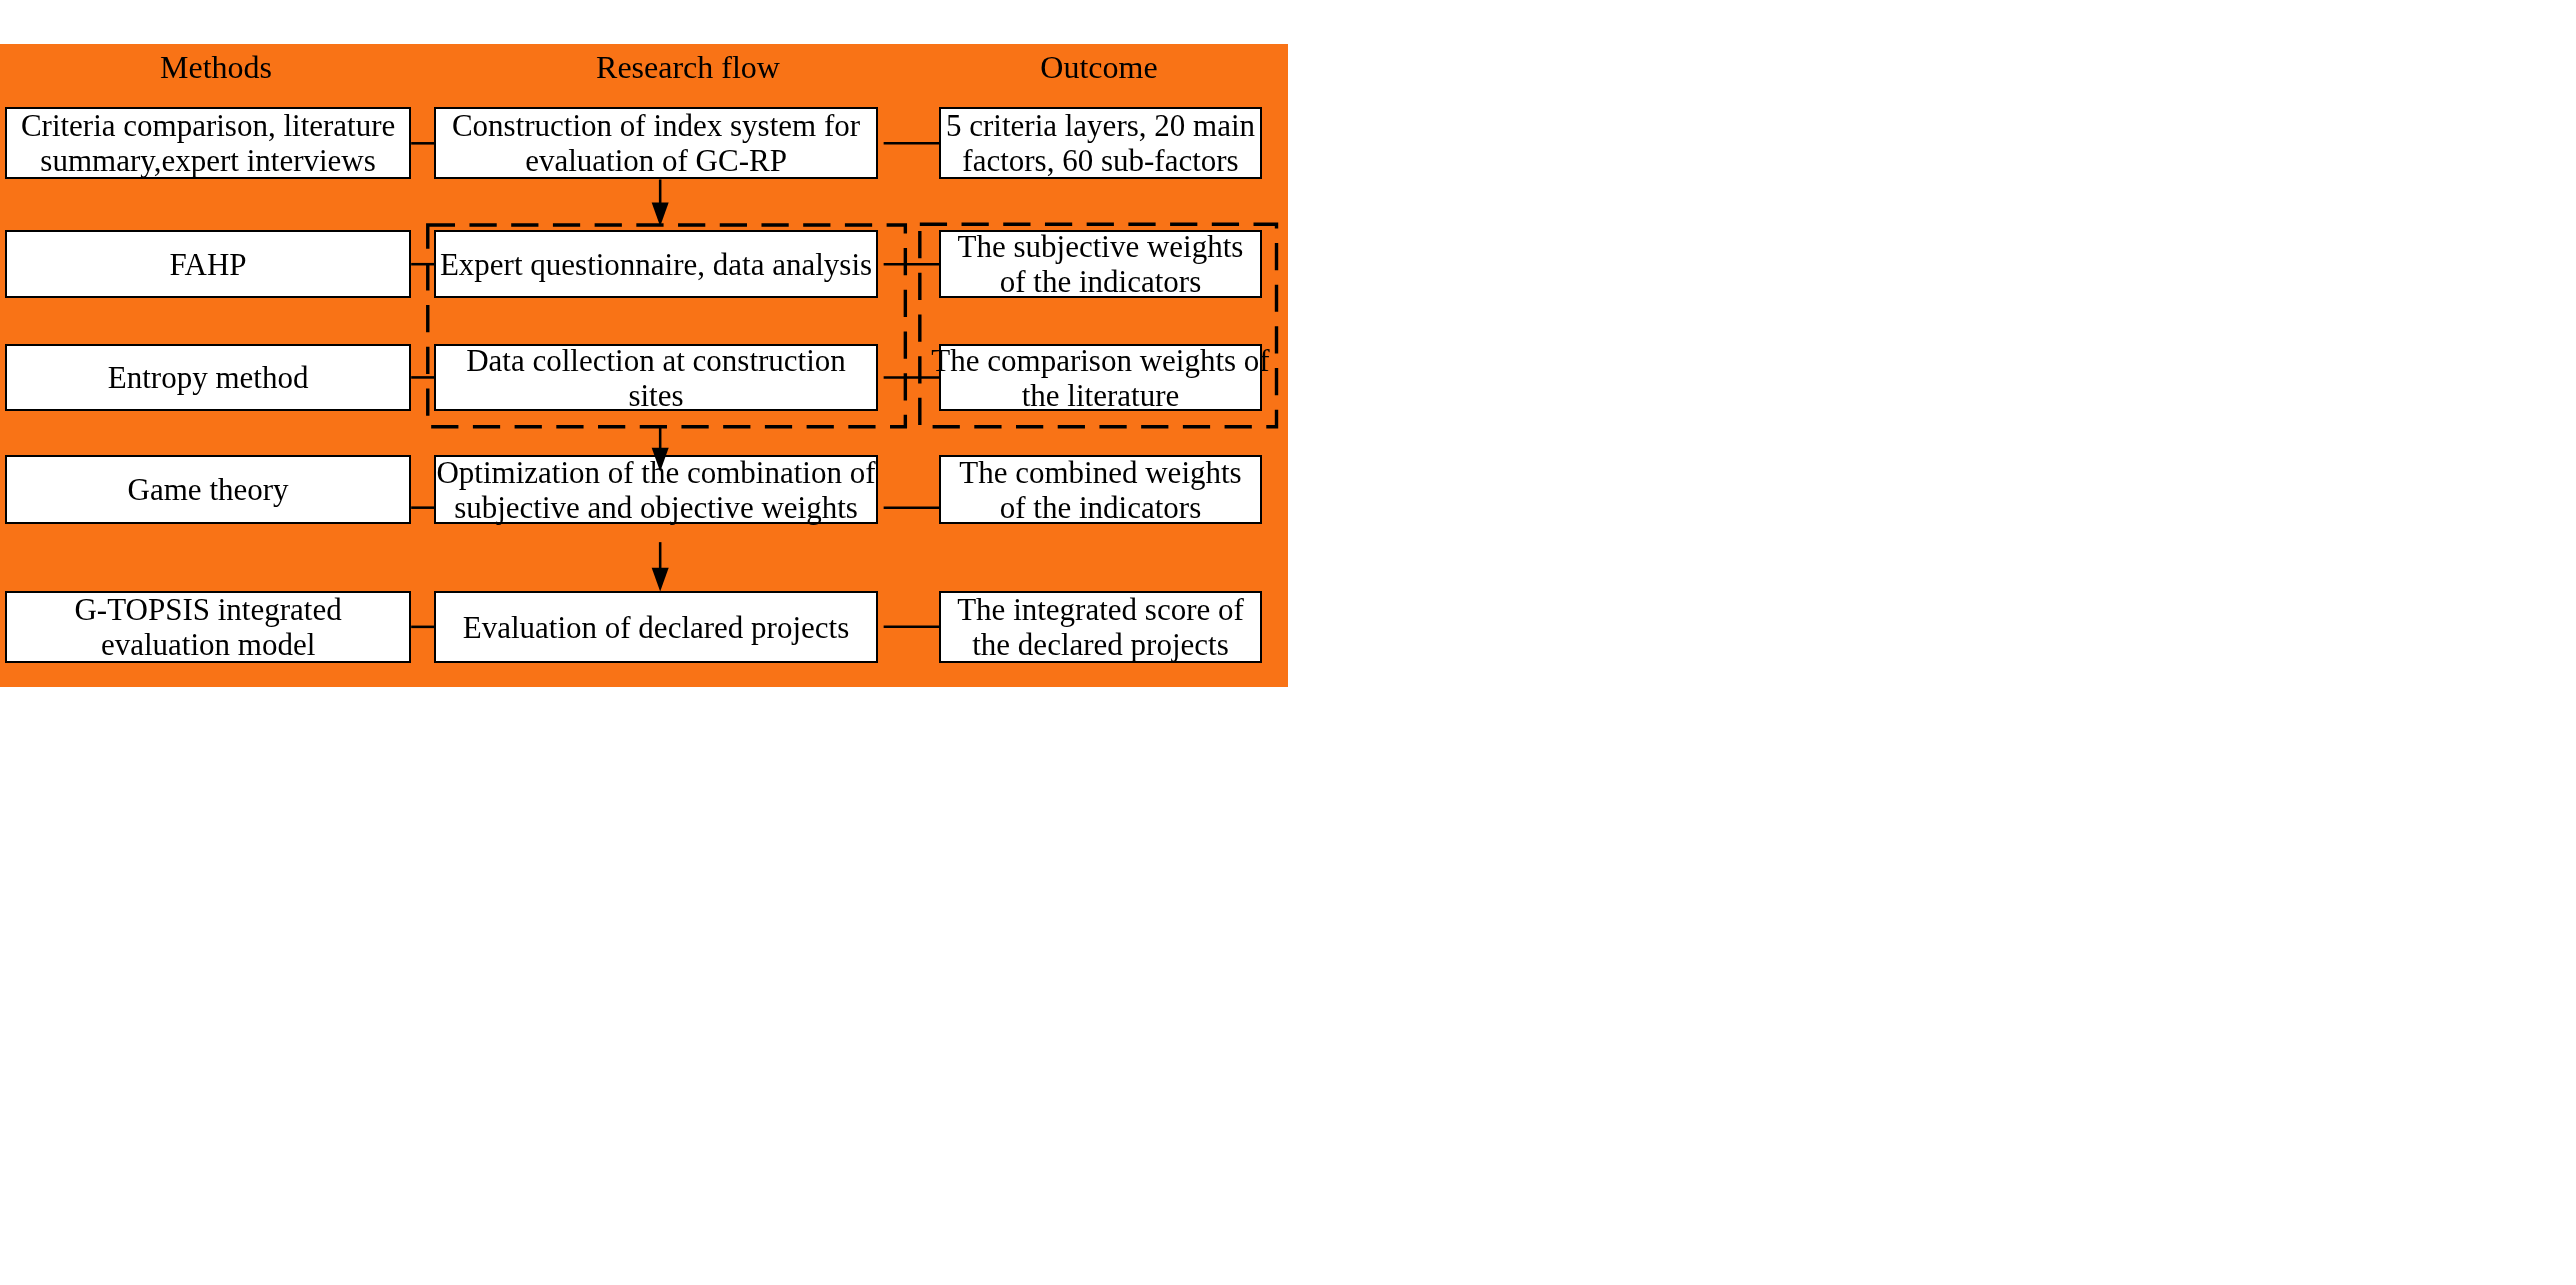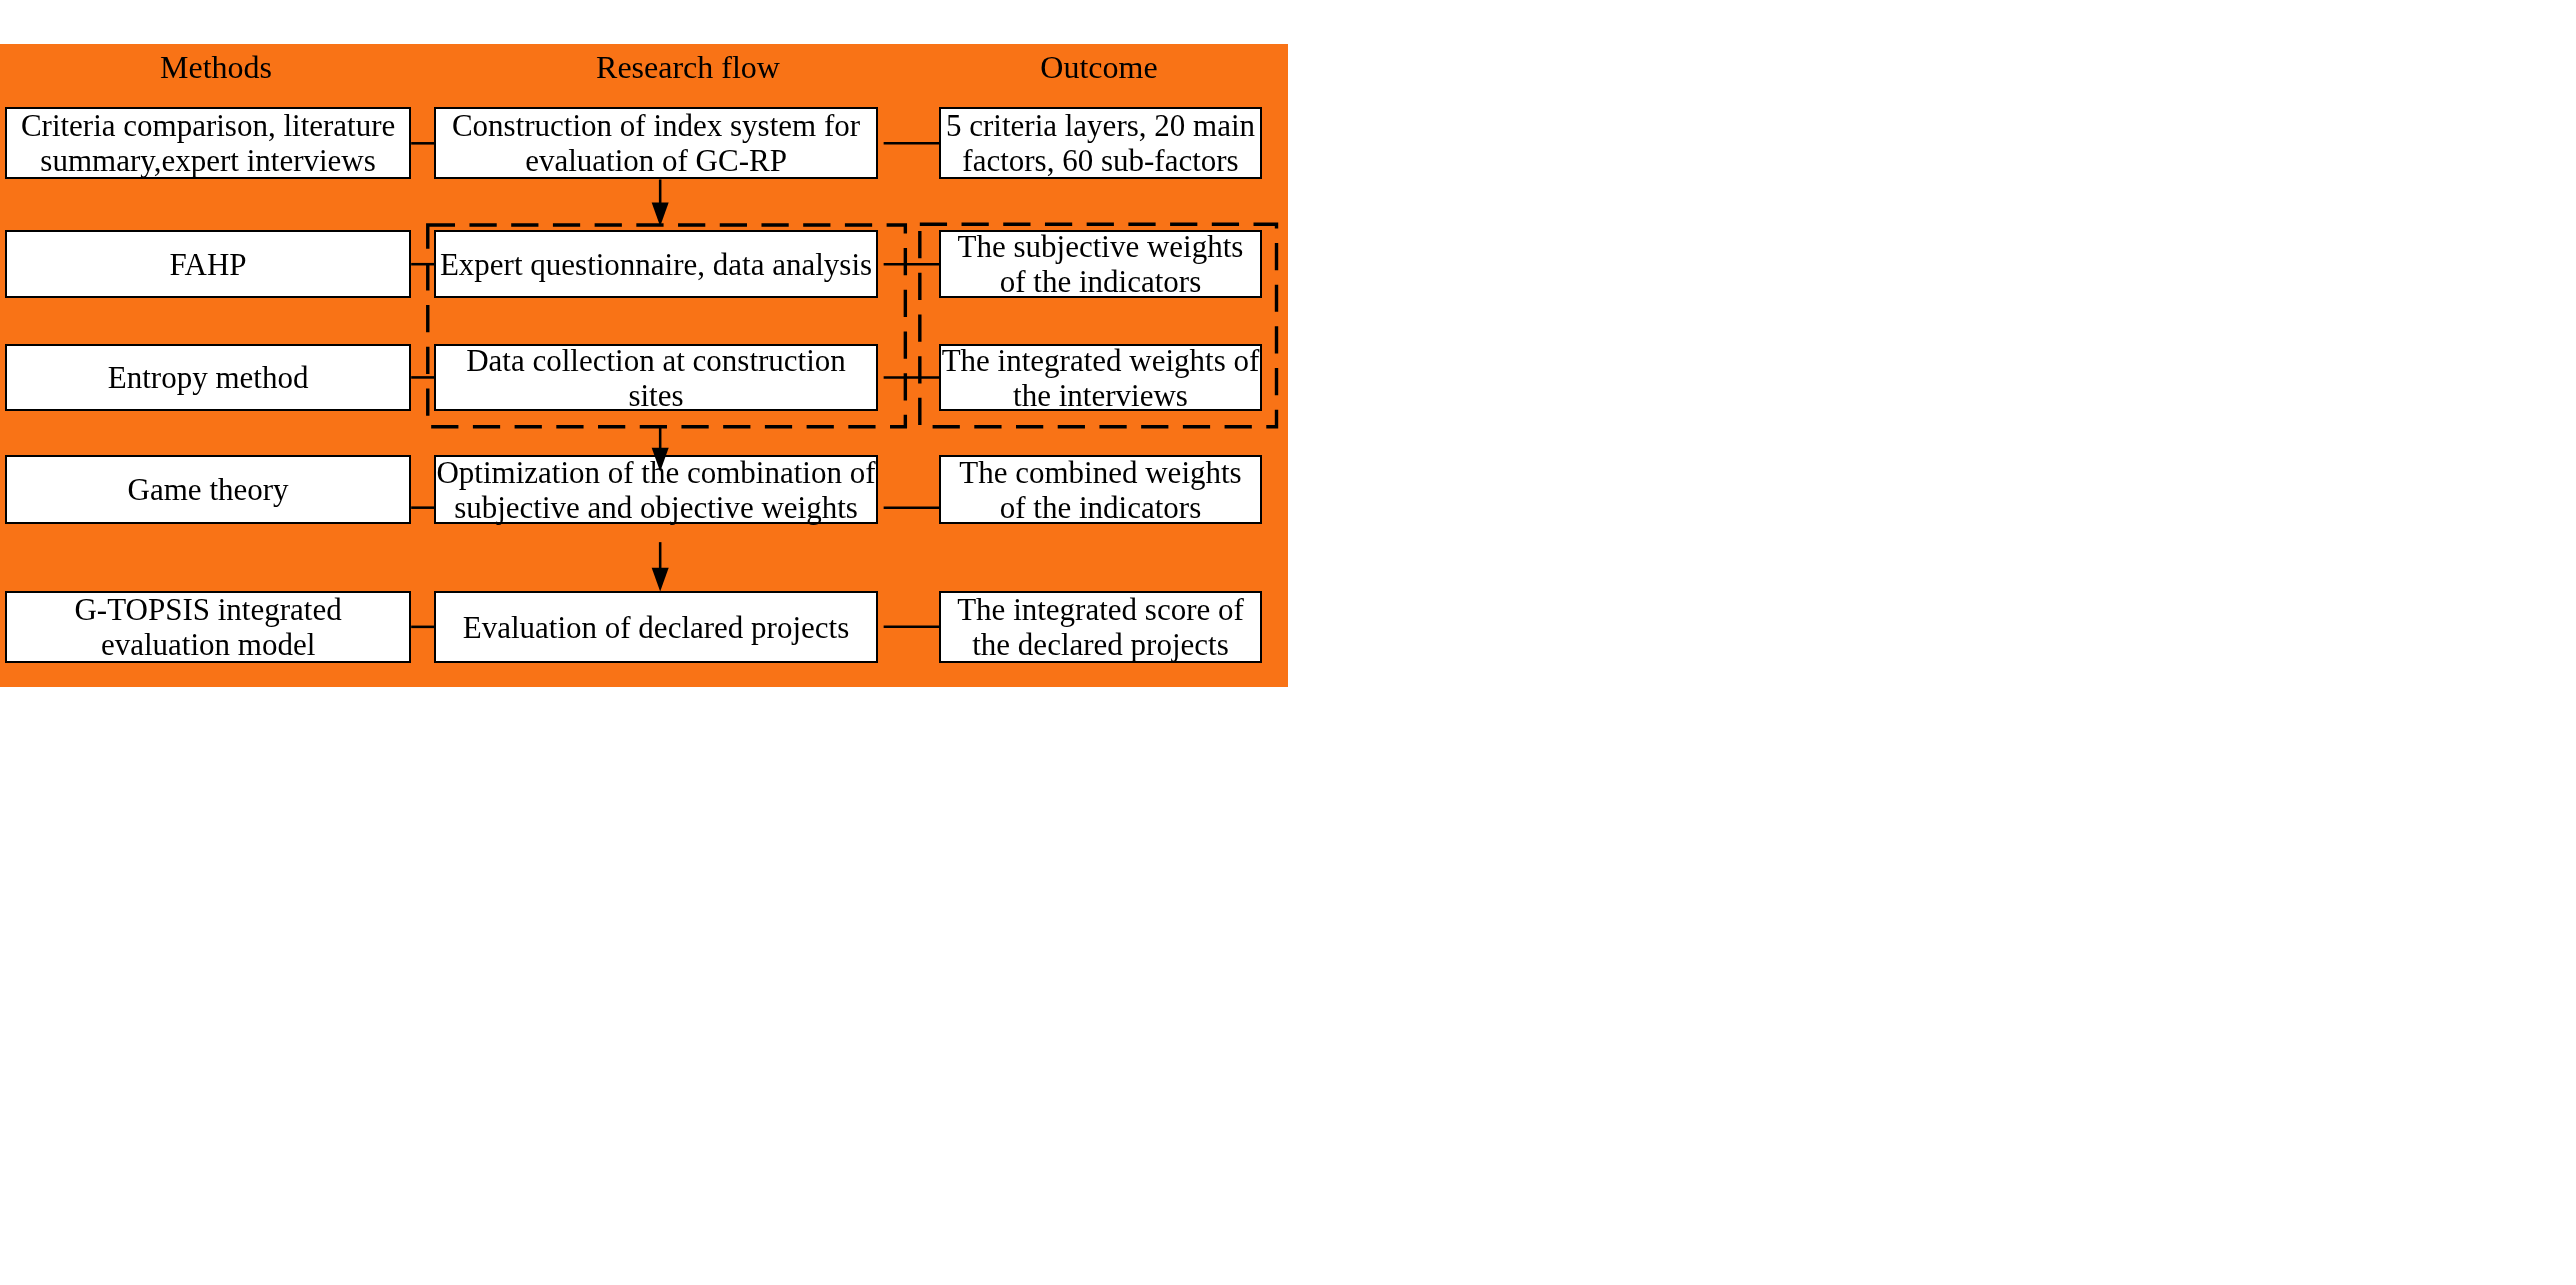--- a/index.html
+++ b/index.html
@@ -95,22 +95,22 @@
 
   <div class="box c2 r3">
     <span>Data collection at construction</span>
     <span>sites</span>
   </div>
   <div class="box c1 r3">
     <span>Entropy method</span>
     <span></span>
   </div>
   <div class="box c3 r3">
-    <span>The integrated weights of</span>
-    <span>the interviews</span>
+    <span>The comparison weights of</span>
+    <span>the literature</span>
   </div>
 
   <div class="box c1 r4">
     <span>Game theory</span>
     <span></span>
   </div>
   <div class="box c2 r4">
     <span>Optimization of the combination of</span>
     <span>subjective and objective weights</span>
   </div>

